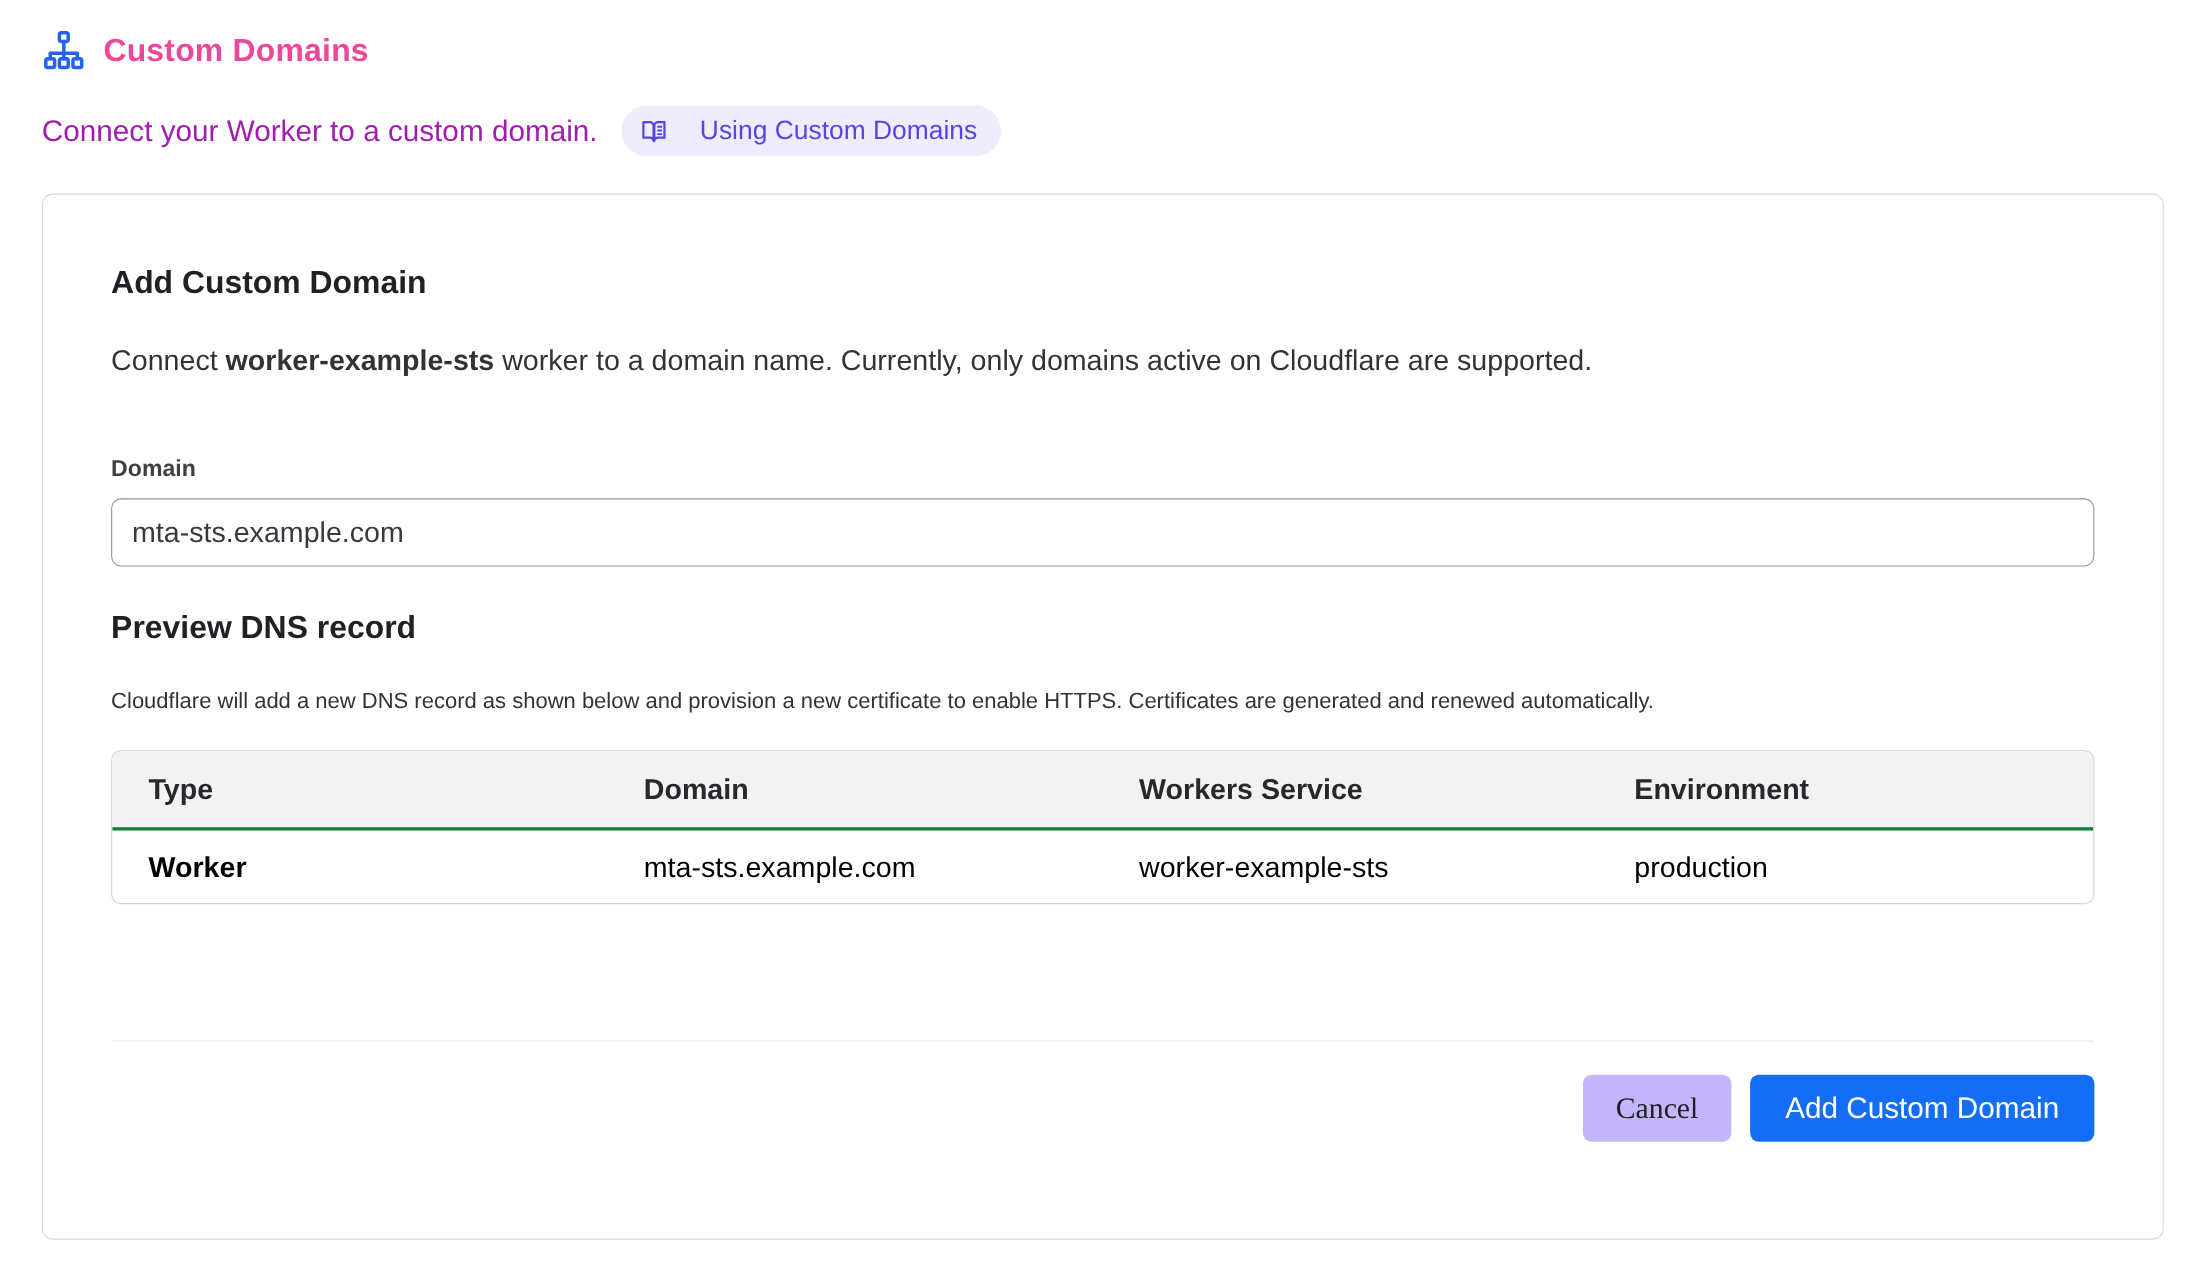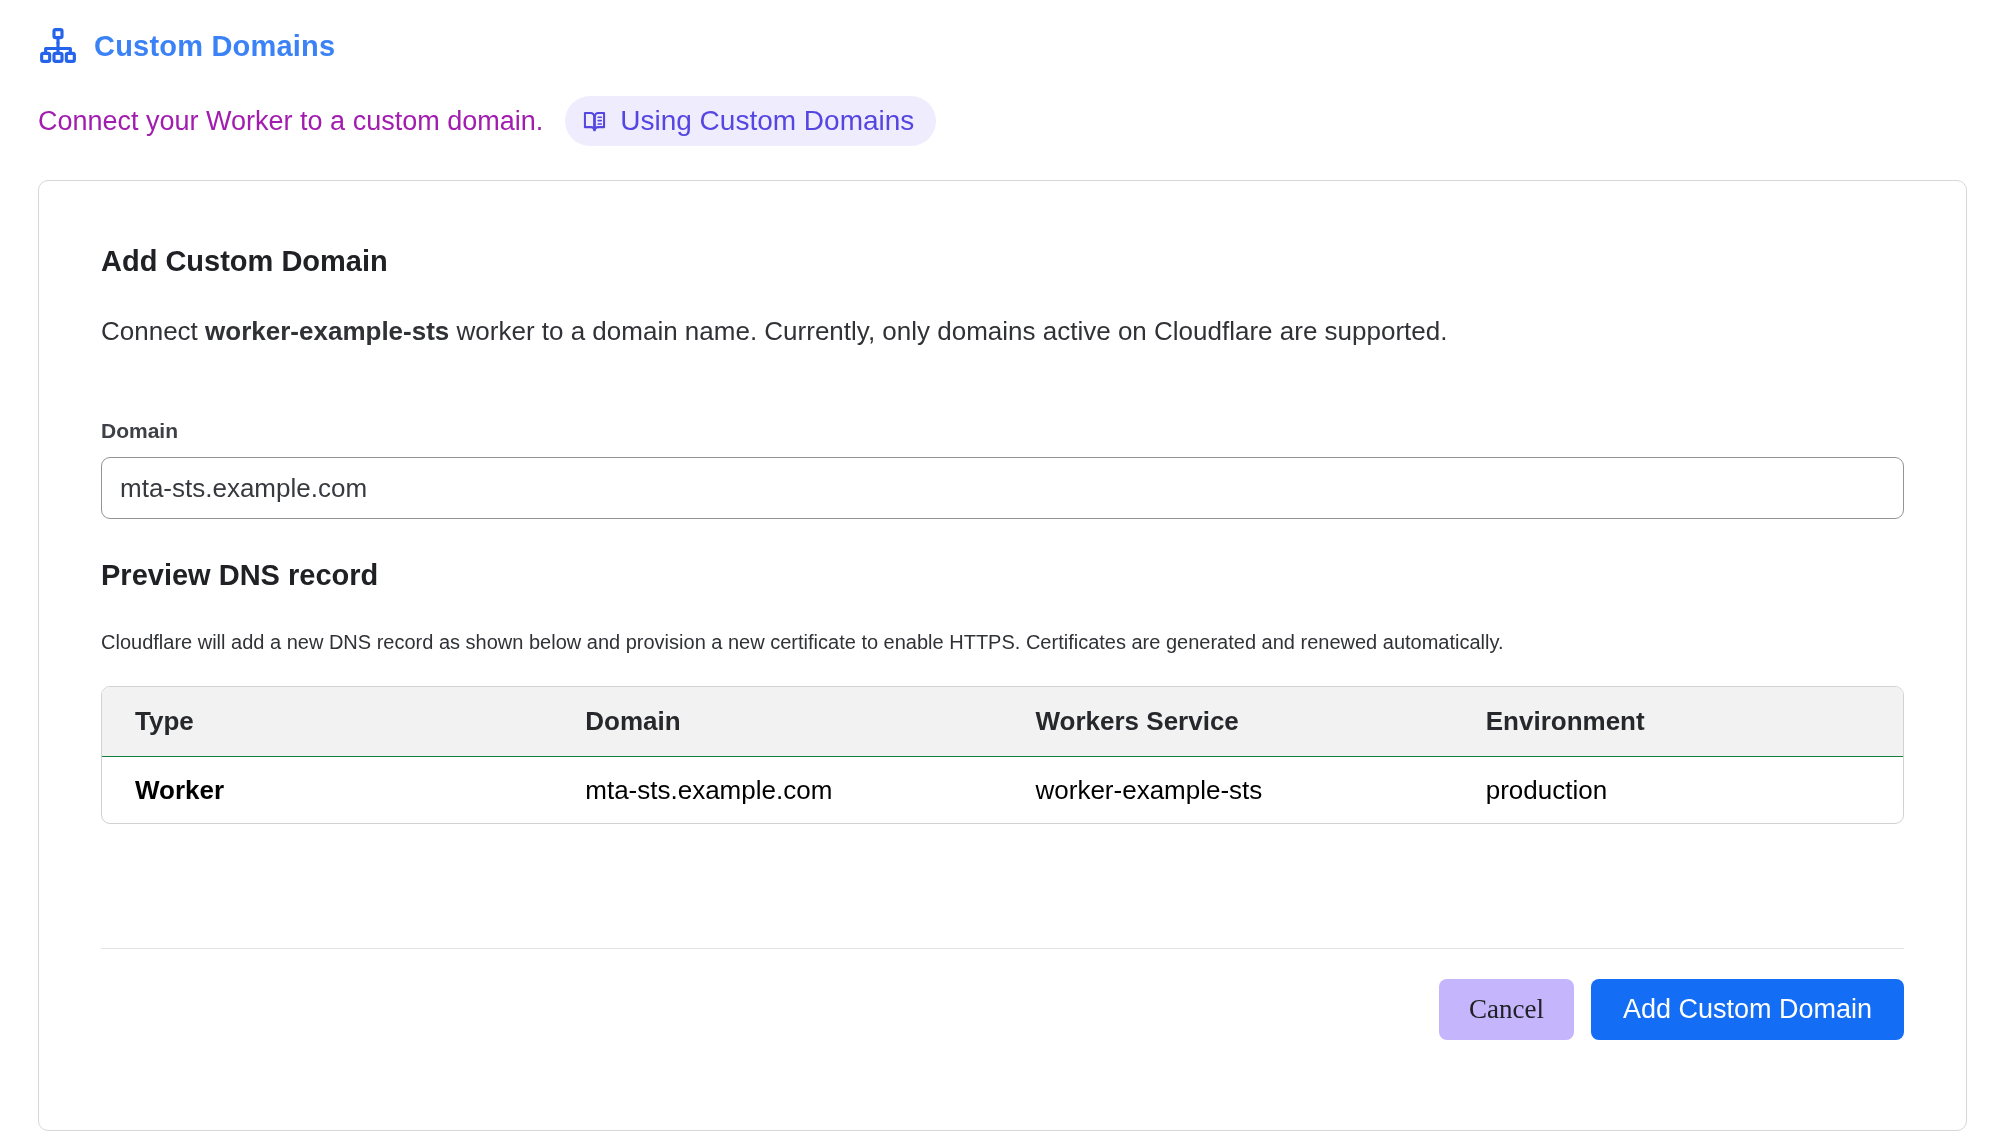--- a/index.html
+++ b/index.html
@@ -8,29 +8,29 @@
     width:1999px; height:1148px; overflow:hidden;
     font-family:"Liberation Sans", sans-serif;
     color:#1f2023;
   }
   .page { padding:26px 38px 0 38px; }
 
   
   .title-row { display:flex; align-items:center; gap:16px; }
   .title-icon { width:40px; height:40px; color:#2563eb; flex:0 0 auto; }
   .title-icon svg { width:100%; height:100%; display:block; }
-  .page-title { font-size:29px; font-weight:700; color:#3b82f6; letter-spacing:.2px; }
+  .page-title { font-size:29px; font-weight:700; color:#ec4899; letter-spacing:.2px; }
 
   .subtitle-row { display:flex; align-items:center; gap:22px; margin-top:30px; }
   .page-subtitle { font-size:27px; color:#a21caf; }
   .docs-badge {
-    display:flex; align-items:center; gap:12px;
+    display:flex; align-items:center; gap:28px;
     background:#efecfd; color:#5546e1;
     border-radius:999px; padding:9px 22px 9px 16px;
-    font-size:28px; cursor:pointer;
+    font-size:24px; cursor:pointer;
   }
   .docs-badge .book { width:27px; height:27px; }
   .docs-badge .book svg { width:100%; height:100%; display:block; }
 
   
   .card {
     margin-top:34px;
     width:1929px; height:951px;
     background:#ffffff;
     border:1.5px solid #d7d7d7;
@@ -53,21 +53,21 @@
   .preview-heading { margin-top:40px; }
   .preview-desc { margin-top:30px; font-size:20px; line-height:40px; color:#303236; max-width:1510px; }
 
   
   .dns-table {
     margin-top:24px;
     border:1.5px solid #d2d2d2; border-radius:9px;
     overflow:hidden; width:100%;
   }
   .dns-row { display:grid; grid-template-columns:repeat(4, 1fr); }
-  .dns-row.head { background:#f2f2f2; border-bottom:1px solid #15803d; }
+  .dns-row.head { background:#f2f2f2; border-bottom:3px solid #15803d; }
   .dns-cell { padding:0 33px; font-size:26px; white-space:nowrap; overflow:hidden; }
   .dns-row.head .dns-cell { line-height:69px; font-weight:600; color:#26282c; }
   .dns-row.body .dns-cell { line-height:66px; color:#000000; }
   .dns-cell.strong { font-weight:700; color:#1f2023; }
 
   
   .footer-divider { margin-top:124px; border:none; border-top:1.5px solid #e4e4e4; }
   .footer-actions { margin-top:30px; display:flex; justify-content:flex-end; gap:17px; }
   .btn {
     height:61px; border:none; border-radius:8px;

